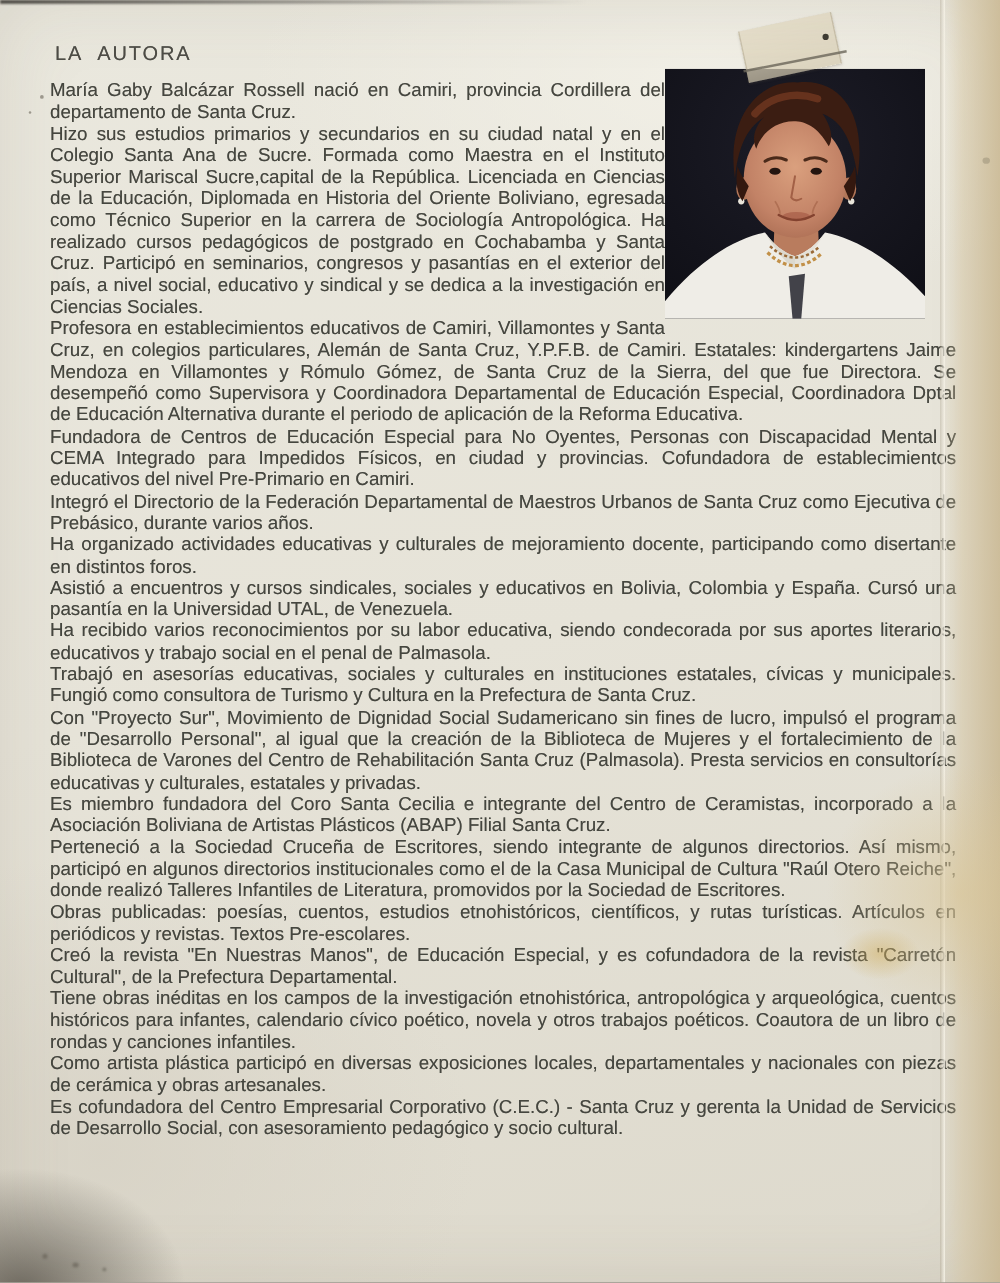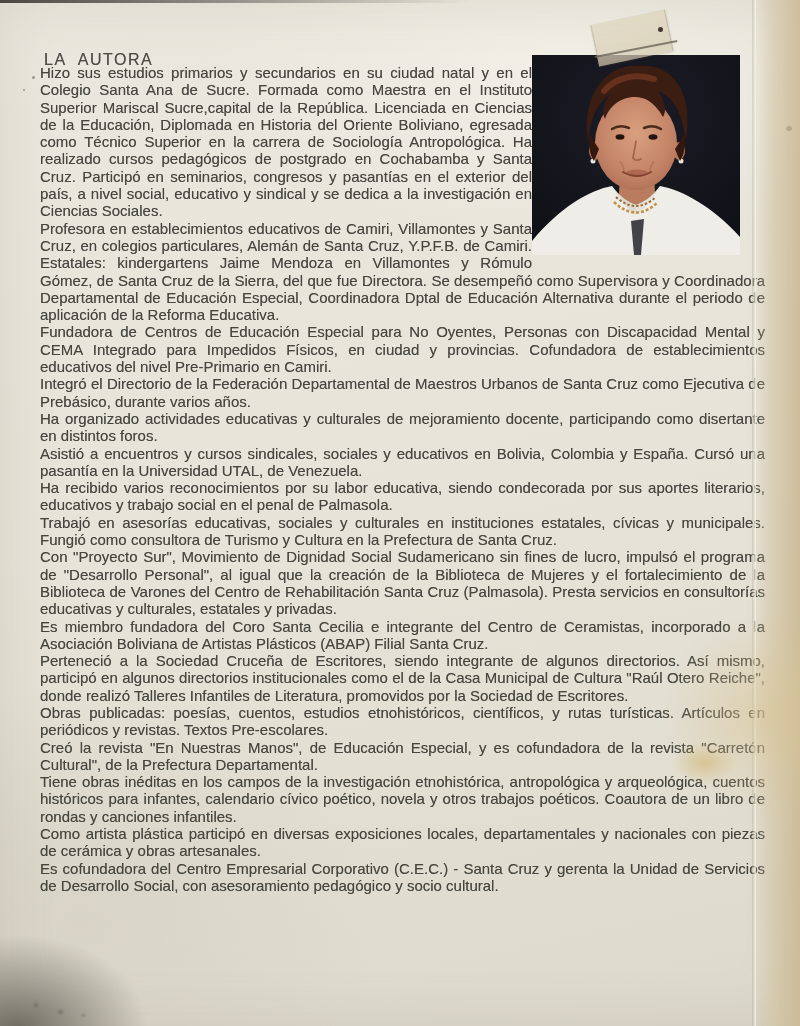--- a/index.html
+++ b/index.html
@@ -27,21 +27,21 @@
   .speck{position:absolute;border-radius:50%;background:rgba(95,90,78,.55);z-index:7;}
   .speck.s1{left:32px;top:76px;width:3px;height:3px;}
   .speck.s2{left:23px;top:89px;width:2px;height:2px;}
   .speck.s3{left:786px;top:126px;width:6px;height:5px;background:rgba(160,150,125,.6);}
   .speck.s4{left:34px;top:1003px;width:4px;height:4px;filter:blur(1px);}
   .speck.s5{left:58px;top:1010px;width:5px;height:4px;filter:blur(1px);}
   .speck.s6{left:82px;top:1014px;width:3px;height:3px;filter:blur(1px);}
   .vignette{position:absolute;inset:0;z-index:5;pointer-events:none;
     box-shadow:inset 0 0 60px rgba(110,100,80,.14);}
   
-  .heading{position:absolute;left:44px;top:51px;font-size:16px;letter-spacing:1.5px;word-spacing:7px;
+  .heading{position:absolute;left:44px;top:35px;font-size:16px;letter-spacing:1.5px;word-spacing:7px;
     color:#4d4c46;z-index:2;text-shadow:0 0 .5px rgba(70,70,64,.6);}
   
   .body-text{position:absolute;left:40px;top:64px;width:725px;z-index:2;
     font-size:15px;line-height:17.3px;color:#45463f;text-align:justify;text-align-last:left;
     text-shadow:0 0 .5px rgba(70,70,62,.55);}
   .body-text p{margin:0;padding:0;}
   
   .photo-float{float:right;width:233px;height:206px;position:relative;}
   .photo-wrap{position:absolute;left:0;top:-9px;width:208px;height:200px;}
   .photo-wrap svg{display:block;}
@@ -116,20 +116,21 @@
 
           <path d="M84,142 Q104,160 124,142" stroke="#9a6a38" stroke-width="2" stroke-dasharray="2.5,2" fill="none"></path>
           <path d="M82,147 Q104,168 126,147" stroke="#c29048" stroke-width="2.6" stroke-dasharray="3,2" fill="none"></path>
         </svg>
         <div class="tape"></div>
         <div class="tape-dot"></div>
         <div class="tape-crease"></div>
       </div>
     </div>
 
+    <p>María Gaby Balcázar Rossell nació en Camiri, provincia Cordillera del departamento de Santa Cruz.</p>
     <p>Hizo sus estudios primarios y secundarios en su ciudad natal y en el Colegio Santa Ana de Sucre. Formada como Maestra en el Instituto Superior Mariscal Sucre,capital de la República. Licenciada en Ciencias de la Educación, Diplomada en Historia del Oriente Boliviano, egresada como Técnico Superior en la carrera de Sociología Antropológica. Ha realizado cursos pedagógicos de postgrado en Cochabamba y Santa Cruz. Participó en seminarios, congresos y pasantías en el exterior del país, a nivel social, educativo y sindical y se dedica a la investigación en Ciencias Sociales.</p>
     <p>Profesora en establecimientos educativos de Camiri, Villamontes y Santa Cruz, en colegios particulares, Alemán de Santa Cruz, Y.P.F.B. de Camiri. Estatales: kindergartens Jaime Mendoza en Villamontes y Rómulo Gómez, de Santa Cruz de la Sierra, del que fue Directora. Se desempeñó como Supervisora y Coordinadora Departamental de Educación Especial, Coordinadora Dptal de Educación Alternativa durante el periodo de aplicación de la Reforma Educativa.</p>
     <p>Fundadora de Centros de Educación Especial para No Oyentes, Personas con Discapacidad Mental y CEMA Integrado para Impedidos Físicos, en ciudad y provincias. Cofundadora de establecimientos educativos del nivel Pre-Primario en Camiri.</p>
     <p>Integró el Directorio de la Federación Departamental de Maestros Urbanos de Santa Cruz como Ejecutiva de Prebásico, durante varios años.</p>
     <p>Ha organizado actividades educativas y culturales de mejoramiento docente, participando como disertante en distintos foros.</p>
     <p>Asistió a encuentros y cursos sindicales, sociales y educativos en Bolivia, Colombia y España. Cursó una pasantía en la Universidad UTAL, de Venezuela.</p>
     <p>Ha recibido varios reconocimientos por su labor educativa, siendo condecorada por sus aportes literarios, educativos y trabajo social en el penal de Palmasola.</p>
     <p>Trabajó en asesorías educativas, sociales y culturales en instituciones estatales, cívicas y municipales. Fungió como consultora de Turismo y Cultura en la Prefectura de Santa Cruz.</p>
     <p>Con "Proyecto Sur", Movimiento de Dignidad Social Sudamericano sin fines de lucro, impulsó el programa de "Desarrollo Personal", al igual que la creación de la Biblioteca de Mujeres y el fortalecimiento de la Biblioteca de Varones del Centro de Rehabilitación Santa Cruz (Palmasola). Presta servicios en consultorías educativas y culturales, estatales y privadas.</p>
     <p>Es miembro fundadora del Coro Santa Cecilia e integrante del Centro de Ceramistas, incorporado a la Asociación Boliviana de Artistas Plásticos (ABAP) Filial Santa Cruz.</p>

